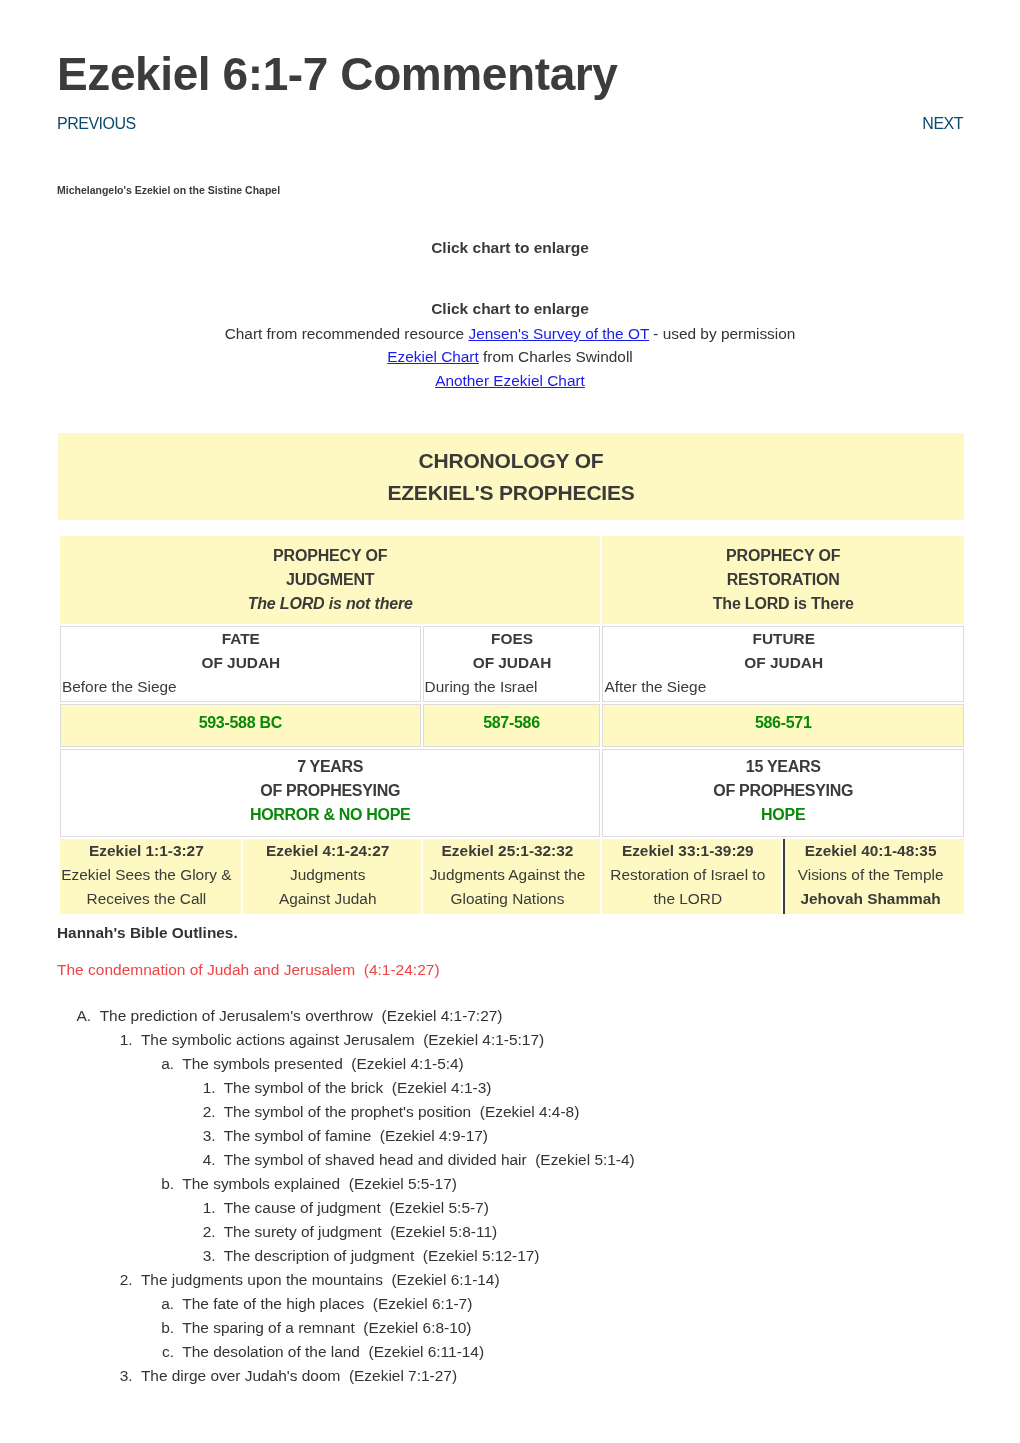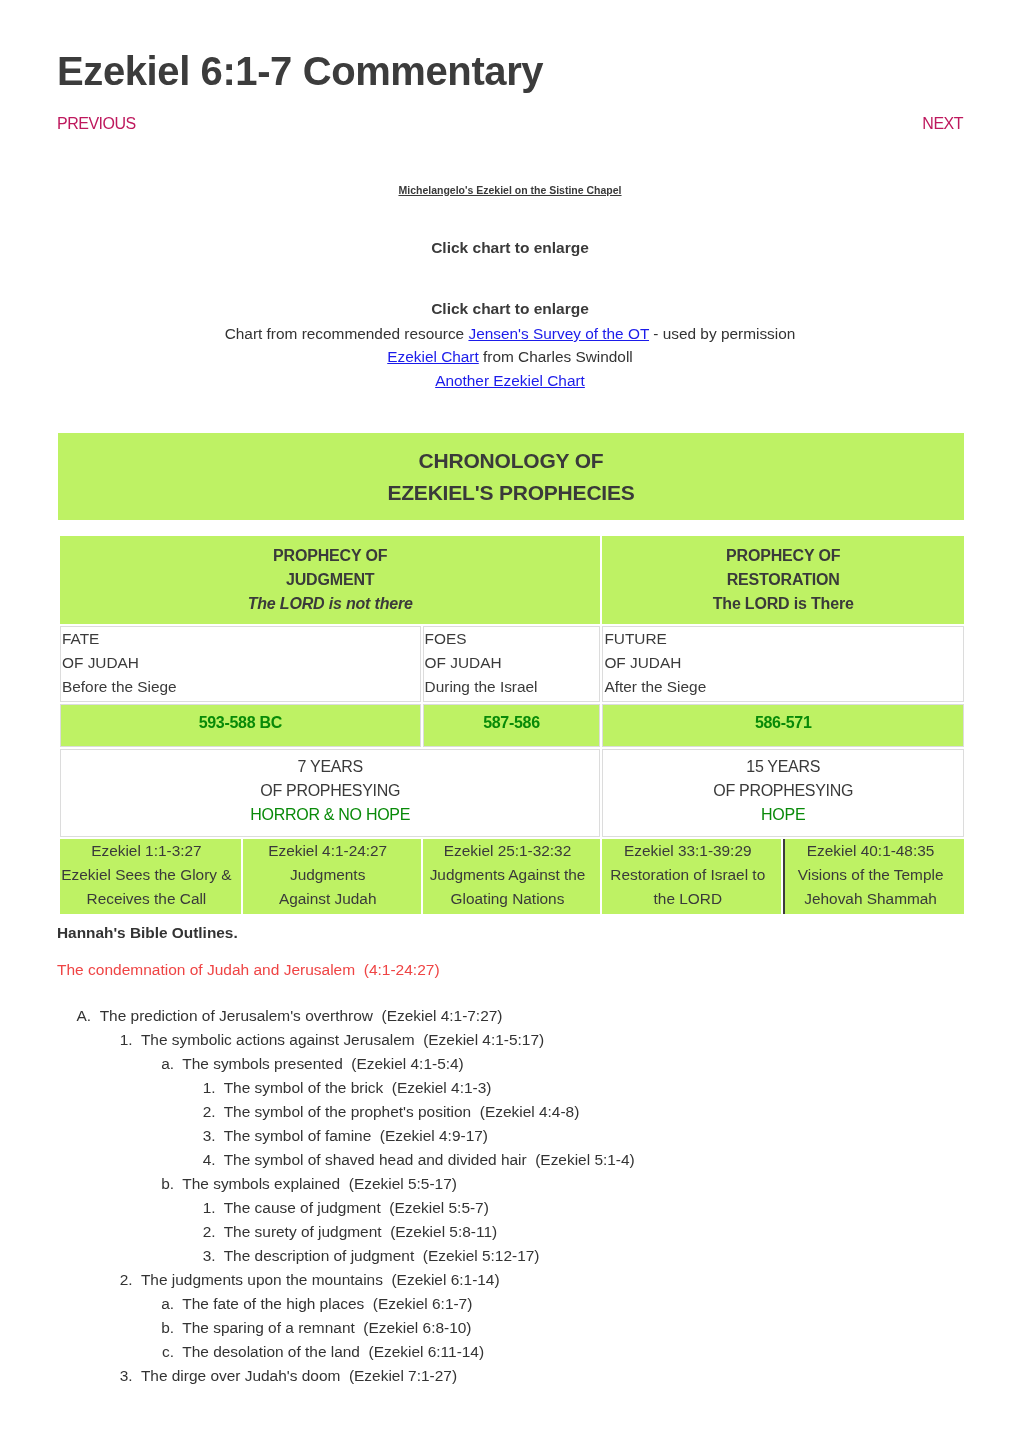--- a/index.html
+++ b/index.html
@@ -6,55 +6,55 @@
   body {
     width:1020px; min-height:1443px;
     font-family:"Liberation Sans", sans-serif;
     color:#333333;
     font-size:15px;
   }
   .page { position:relative; width:1020px; height:1443px; overflow:hidden; }
   .content { position:absolute; left:57px; top:0; width:906px; }
 
   h1.title {
-    font-size:40px; font-weight:bold; color:#3c3c3c; letter-spacing:-0.4px;
+    font-size:46px; font-weight:bold; color:#3c3c3c; letter-spacing:-0.4px;
     margin:0; padding:0; position:absolute; left:0px; top:49px;
     line-height:1.1; white-space:nowrap;
   }
 
-  .navrow { position:absolute; left:0; top:115px; width:906px; font-size:16px; letter-spacing:-0.5px; color:#be185d; height:20px;}
+  .navrow { position:absolute; left:0; top:115px; width:906px; font-size:16px; letter-spacing:-0.5px; color:#0c4a6e; height:20px;}
   .navrow .prev { position:absolute; left:0; top:0; }
   .navrow .next { position:absolute; right:0; top:0; }
 
-  .cap-small { position:absolute; width:906px; text-align:center;
-     font-size:10.5px; font-weight:bold; color:#3a3a3a;text-decoration:underline; }
+  .cap-small { position:absolute; width:906px; text-align:left;
+     font-size:10.5px; font-weight:bold; color:#3a3a3a; }
   .cap-med { position:absolute; width:906px; text-align:center;
      font-size:15.5px; font-weight:bold; color:#3a3a3a; }
   .creditline { position:absolute; width:906px; text-align:center; font-size:15.4px; color:#333333; }
   .creditline a { color:#1b1bea; text-decoration:underline; }
 
   
   table.chron { position:absolute; border-collapse:separate; border-spacing:2px; width:908px;
      table-layout:fixed; color:#3a3a3a; }
   table.chron td { vertical-align:middle; }
 
   table.chron td.hdrcell { font-weight:bold; font-size:21px; letter-spacing:-0.2px; padding:12px 0 11px 0; line-height:32px; }
   table.chron td.pro { font-weight:bold; font-size:16px; letter-spacing:-0.18px; line-height:24px; padding:8px 0 8px 0; }
   table.chron td.jd { font-size:15.4px; line-height:24px; padding:0px 0 2px 1px; height:66px; }
   table.chron td.dates { font-weight:bold; font-size:16px; letter-spacing:-0.3px; padding:9px 0 0 0; color:#088a08; height:32px; line-height:18px; vertical-align:top; }
   table.chron td.yrs { font-weight:bold; font-size:16px; letter-spacing:-0.3px; line-height:24px; padding:5px 0 0 0; height:81px; vertical-align:top; }
   table.chron td.sec { font-size:15.4px; line-height:24px; padding:0px 9px 0px 1px; white-space:nowrap; vertical-align:top; height:75px; }
   table.chron td.lastcell { border-left:2px solid #3c3c3c; margin-left:-1px;margin-top:27px; }
 
-  .bgblue { background:#bef264; }
+  .bgblue { background:#fef9c3; }
   .bdr { border:1px solid #dcdcdc; }
   .ctr { text-align:center; }
   .lft { text-align:left; }
   .grn { color:#088a08; }
-  .bold { font-weight:normal; }
+  .bold { font-weight:bold;text-align:center; }
   .ital { font-style:italic; }
 
   .outline-src { position:absolute; left:0; width:906px; font-size:15.4px; font-weight:bold; color:#333333; line-height:20px; }
   .outline-intro { position:absolute; left:0; width:906px; font-size:15.5px; color:#ef4444; line-height:20px; white-space:pre; }
   .outline-list { position:absolute; left:0; top:1004px; width:906px; font-size:15.45px; color:#333333; }
   .oitem { position:relative; height:24px; line-height:24px; white-space:pre; }
   .oitem .mk { position:absolute; text-align:right; }
   .oitem .tx { position:absolute; }
 </style>
 </head>

